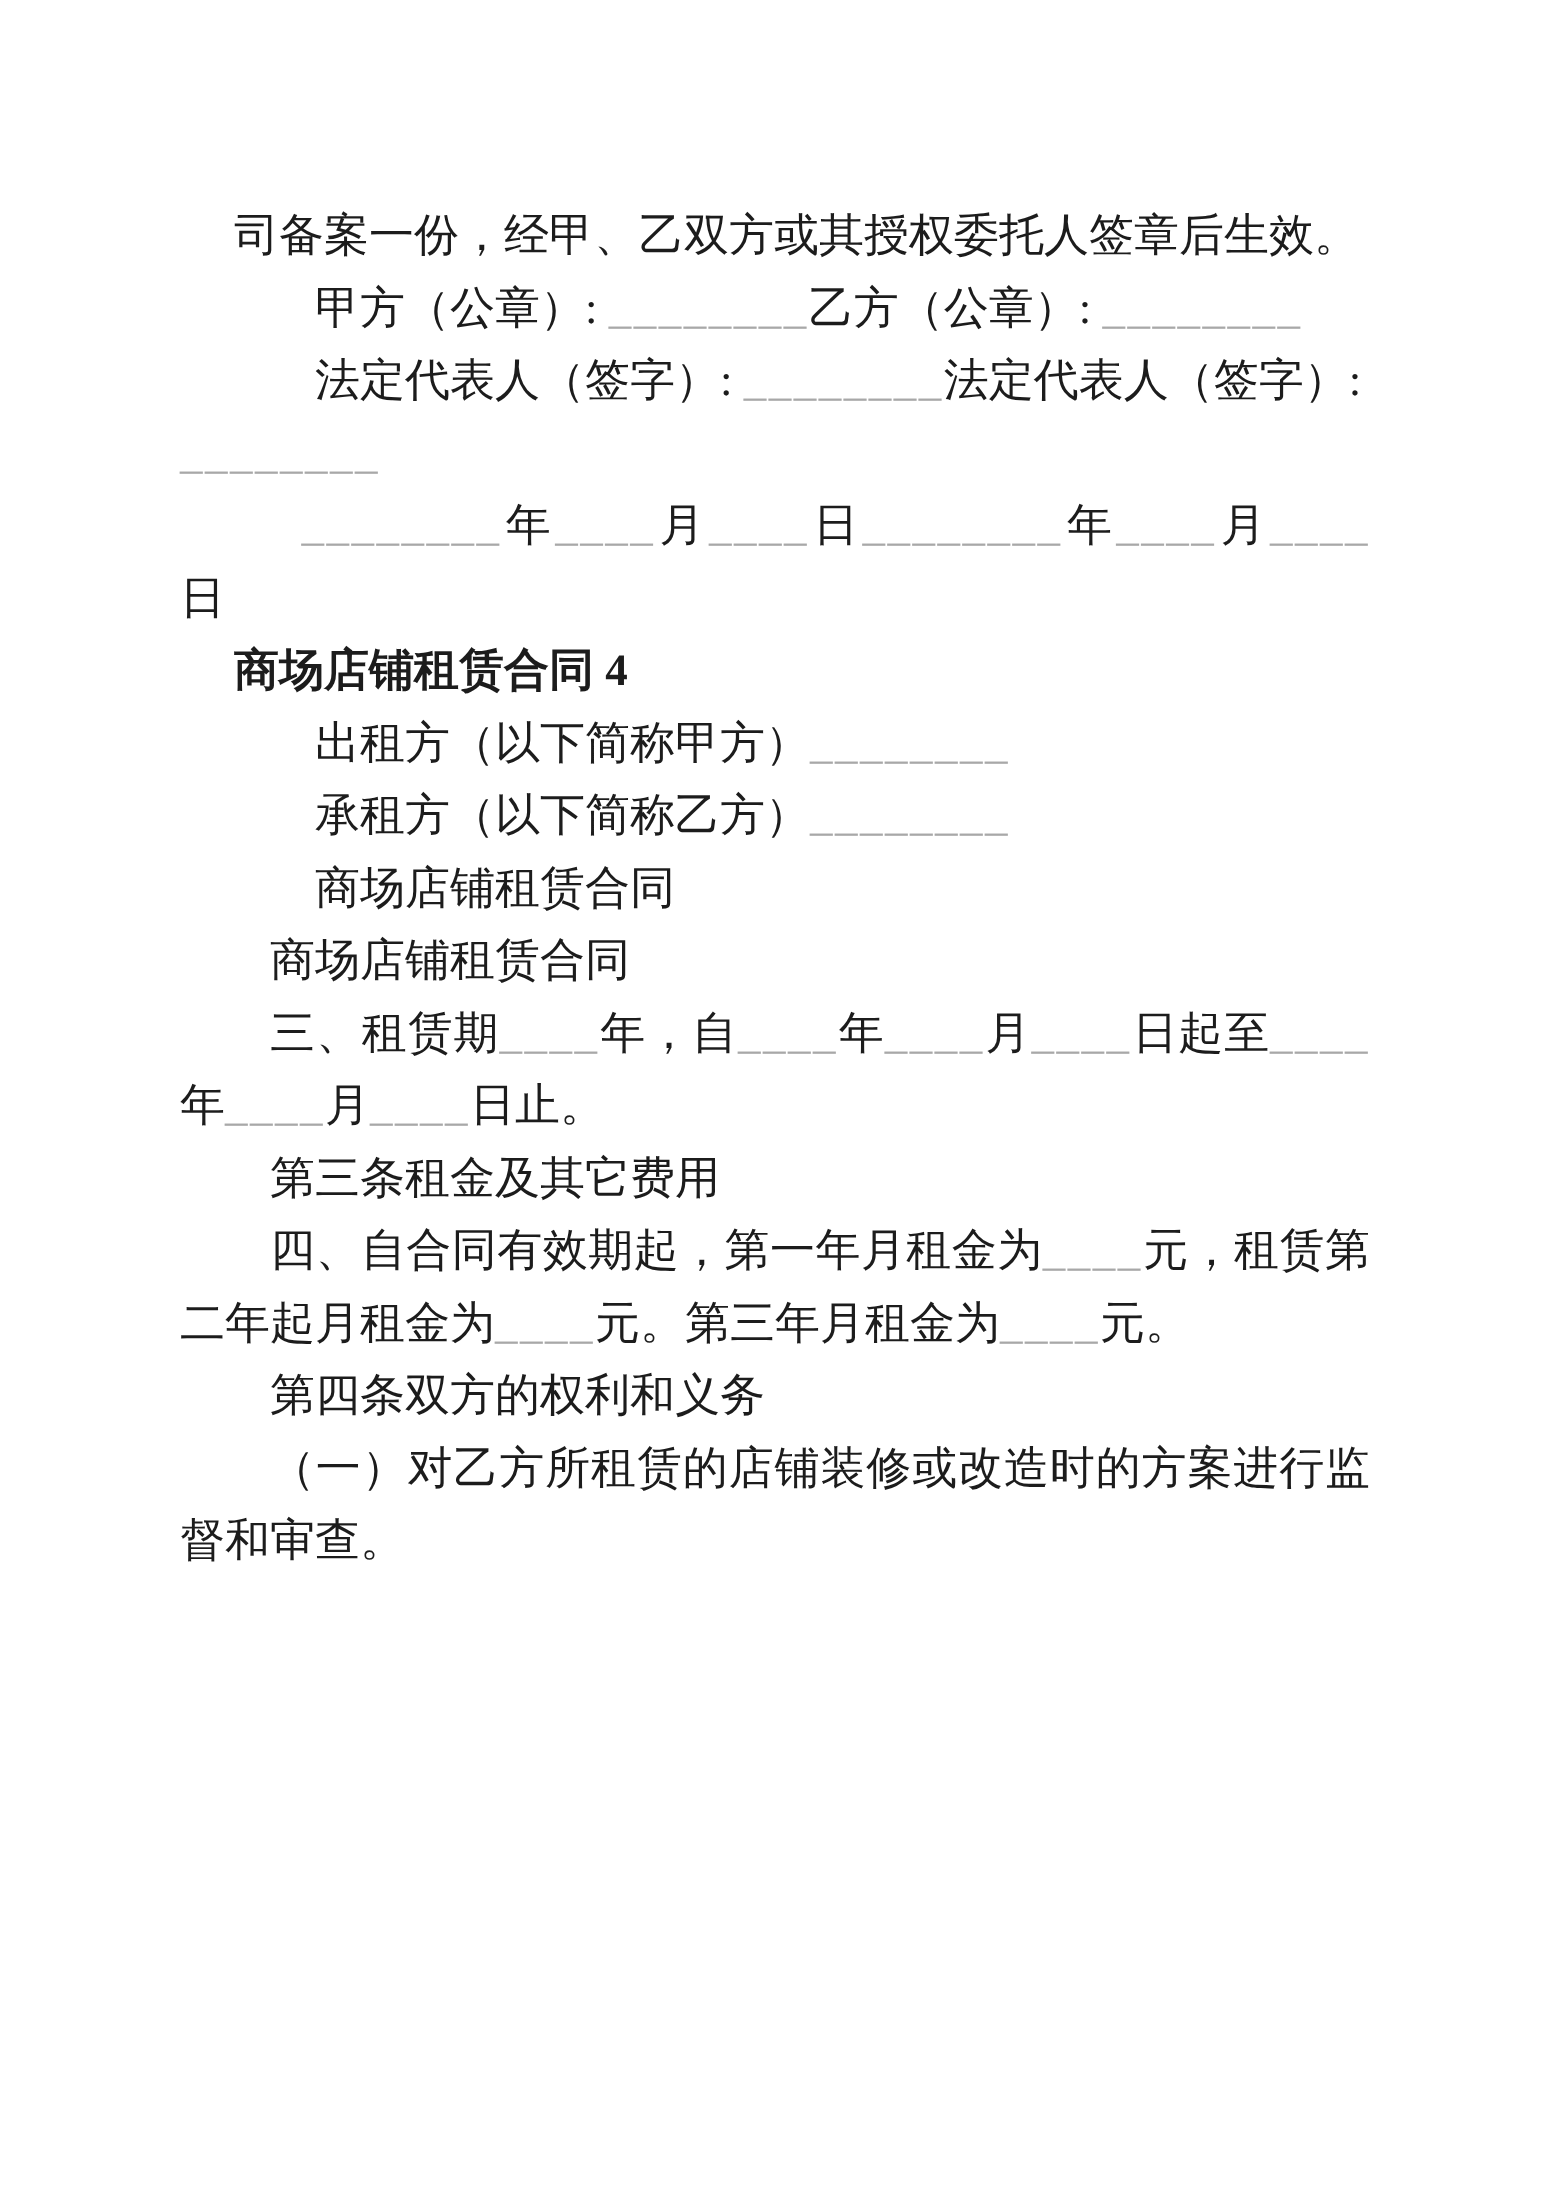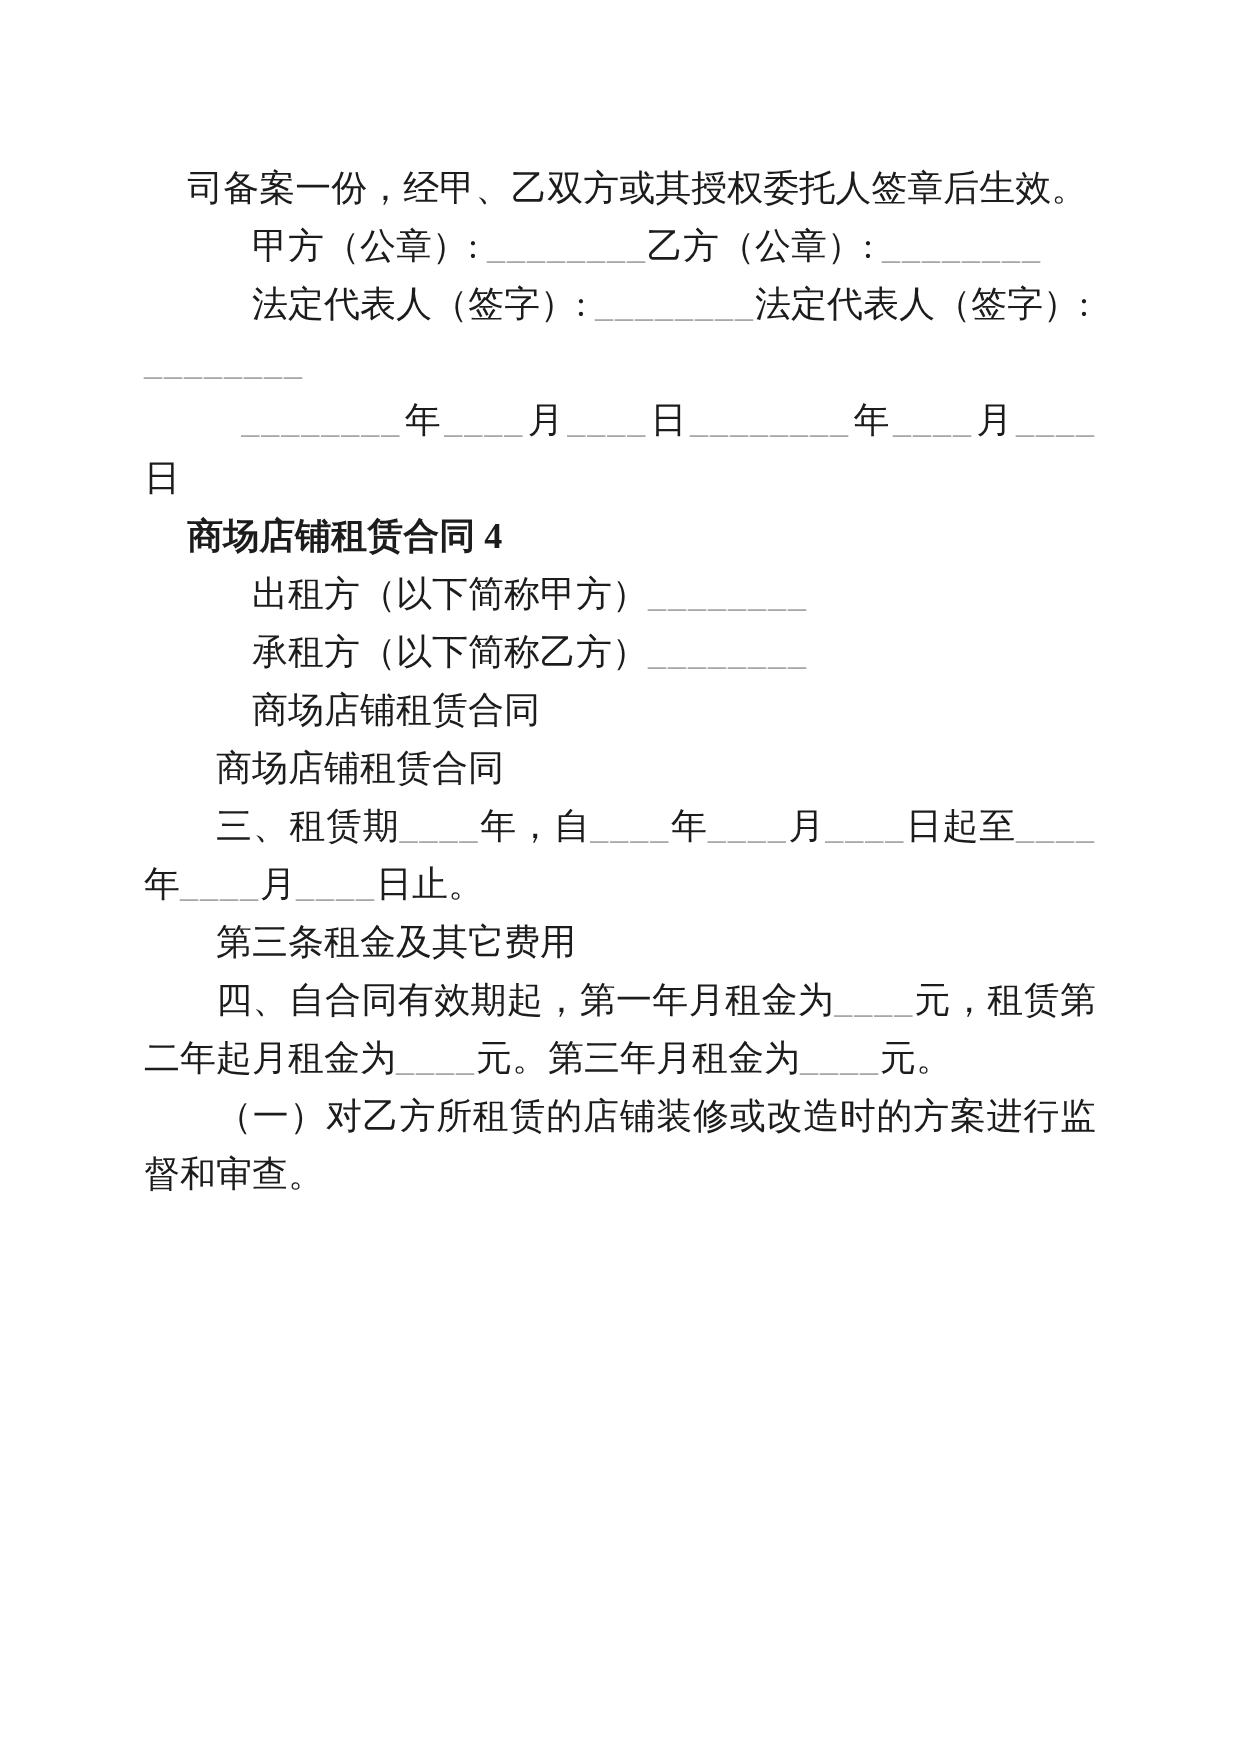--- a/index.html
+++ b/index.html
@@ -57,15 +57,16 @@
       <p class="p-none"><span class="blank">________</span></p>
       <p class="p-date"><span class="blank">________</span>年<span class="blank">____</span>月<span class="blank">____</span>日<span class="blank">________</span>年<span class="blank">____</span>月<span class="blank">____</span>日</p>
       <p class="p-sm doc-title gap-before">商场店铺租赁合同 4</p>
       <p class="p-lg">出租方（以下简称甲方）<span class="blank">________</span></p>
       <p class="p-lg">承租方（以下简称乙方）<span class="blank">________</span></p>
       <p class="p-lg">商场店铺租赁合同</p>
       <p class="p-md">商场店铺租赁合同</p>
       <p class="p-md">三、租赁期<span class="blank">____</span>年，自<span class="blank">____</span>年<span class="blank">____</span>月<span class="blank">____</span>日起至<span class="blank">____</span>年<span class="blank">____</span>月<span class="blank">____</span>日止。</p>
       <p class="p-md">第三条租金及其它费用</p>
       <p class="p-md">四、自合同有效期起，第一年月租金为<span class="blank">____</span>元，租赁第二年起月租金为<span class="blank">____</span>元。第三年月租金为<span class="blank">____</span>元。</p>
+      <p class="p-md">第四条双方的权利和义务</p>
       <p class="p-md">（一）对乙方所租赁的店铺装修或改造时的方案进行监督和审查。</p>
     </div>
 </main>
 
 </body></html>

